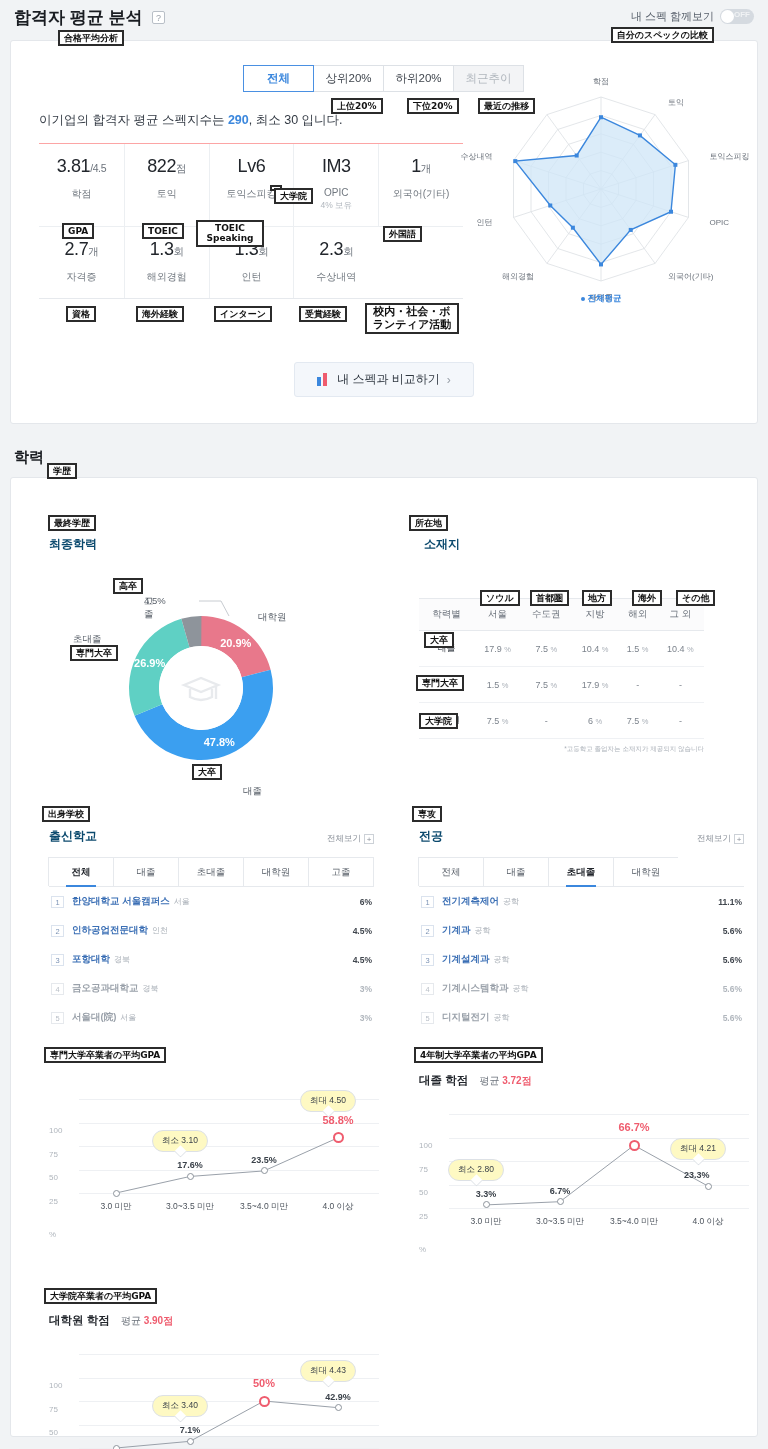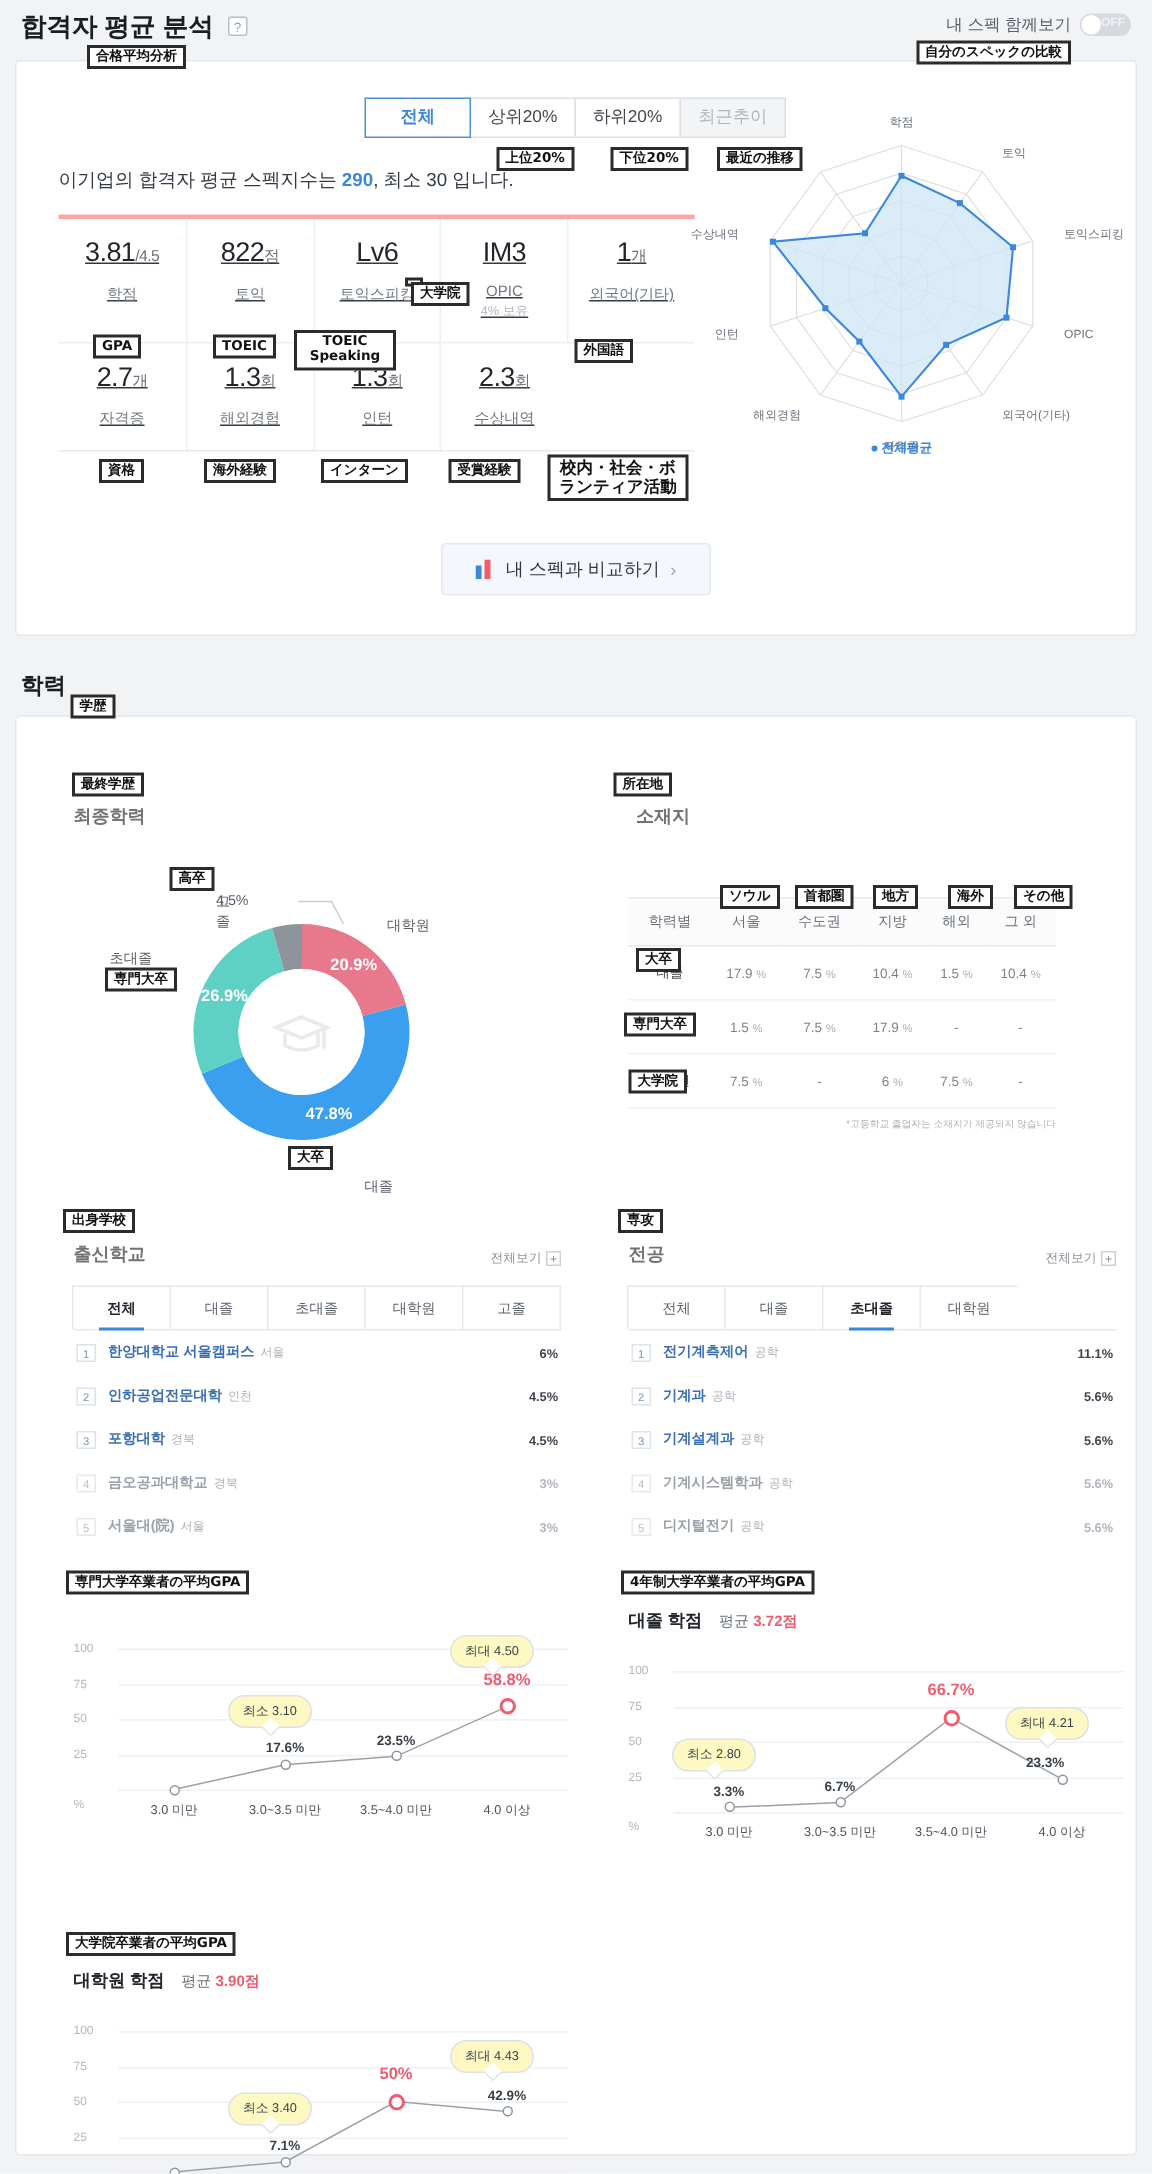--- a/index.html
+++ b/index.html
@@ -88,21 +88,21 @@
   
   .summary {
     font-size: 12.5px; color: #333a44;
     padding: 20px 0 0 28px;
   }
   .summary b { color: #3b87dd; font-weight: bold; }
 
   
   .spec-table {
     margin: 14px 0 0 28px; width: 424px;
-    border-top: 3px solid #fca5a5; border-bottom: 1px solid #e6e9ed; text-decoration: underline;
+    border-top: 1px solid #fca5a5; border-bottom: 1px solid #e6e9ed;
   }
   .spec-row { display: flex; }
   .spec-row + .spec-row { border-top: 1px solid #eceff2; }
   .spec-cell {
     width: 84.8px; padding: 12px 0 14px 0;
     text-align: center; position: relative;
   }
   .spec-cell + .spec-cell { border-left: 1px solid #eceff2; }
   .spec-val { font-size: 18px; color: #22262c; font-weight: normal; letter-spacing: -0.4px; }
   .spec-val .unit { font-size: 10.5px; color: #6b727b; }
@@ -128,21 +128,21 @@
     padding: 8px 22px; font-size: 12px; color: #2f3740;
   }
 
   
   .section-title {
     font-size: 15px; font-weight: bold; color: #1a1d22;
     padding: 6px 0 10px 14px; position: relative;
   }
 
   
-  .sub-head { font-size: 12px; font-weight: bold; color: #737373; }
+  .sub-head { font-size: 12px; font-weight: bold; color: #0c4a6e; }
   .sub-wrap { position: absolute; }
 
   
   .donut-labels span { position: absolute; font-size: 9.5px; color: #5b626b; }
 
   
   .loc-table { border-collapse: collapse; width: 285px; font-size: 9px; }
   .loc-table th {
     font-weight: normal; color: #6b727b; font-size: 9.5px;
     padding: 9px 0; border-bottom: 1px solid #e6e9ed; border-top: 1px solid #e6e9ed;
@@ -187,21 +187,21 @@
   .lrow.dim .lrank { color: #b9bfc7; border-color: #e6e9ed; }
   .lrow.dim .lpct { color: #b0b6bd; }
 
   
   .gpa { position: absolute; width: 330px; }
   .gpa-title { font-size: 11.5px; font-weight: bold; color: #22262c; }
   .gpa-title .avg { font-weight: normal; color: #6b727b; font-size: 10px; margin-left: 8px; }
   .gpa-title .avgv { color: #ef5c6e; font-weight: bold; }
   .gpa-plot { position: relative; height: 120px; margin-top: 20px; }
   .gline { position: absolute; left: 30px; right: 0; border-top: 1px solid #eef0f3; }
-  .gytick { position: absolute; left: 0; font-size: 8px; color: #b0b6bd; }
+  .gytick { position: absolute; left: 0; font-size: 8px; color: #b0b6bd; margin-top: 32px; }
   .gxtick { position: absolute; font-size: 8.5px; color: #4b525b; text-align: center; }
   .gdot {
     position: absolute; width: 7px; height: 7px; border-radius: 50%;
     background: #fff; border: 1.4px solid #8d949c;
   }
   .gdot.hi { width: 11px; height: 11px; border: 2px solid #ef5c6e; }
   .gval { position: absolute; font-size: 9px; color: #3a4149; font-weight: bold; }
   .gval.hi { color: #ef5c6e; font-size: 11px; }
   .bubble {
     position: absolute; border: 1px solid #dde1e6; border-radius: 11px;

